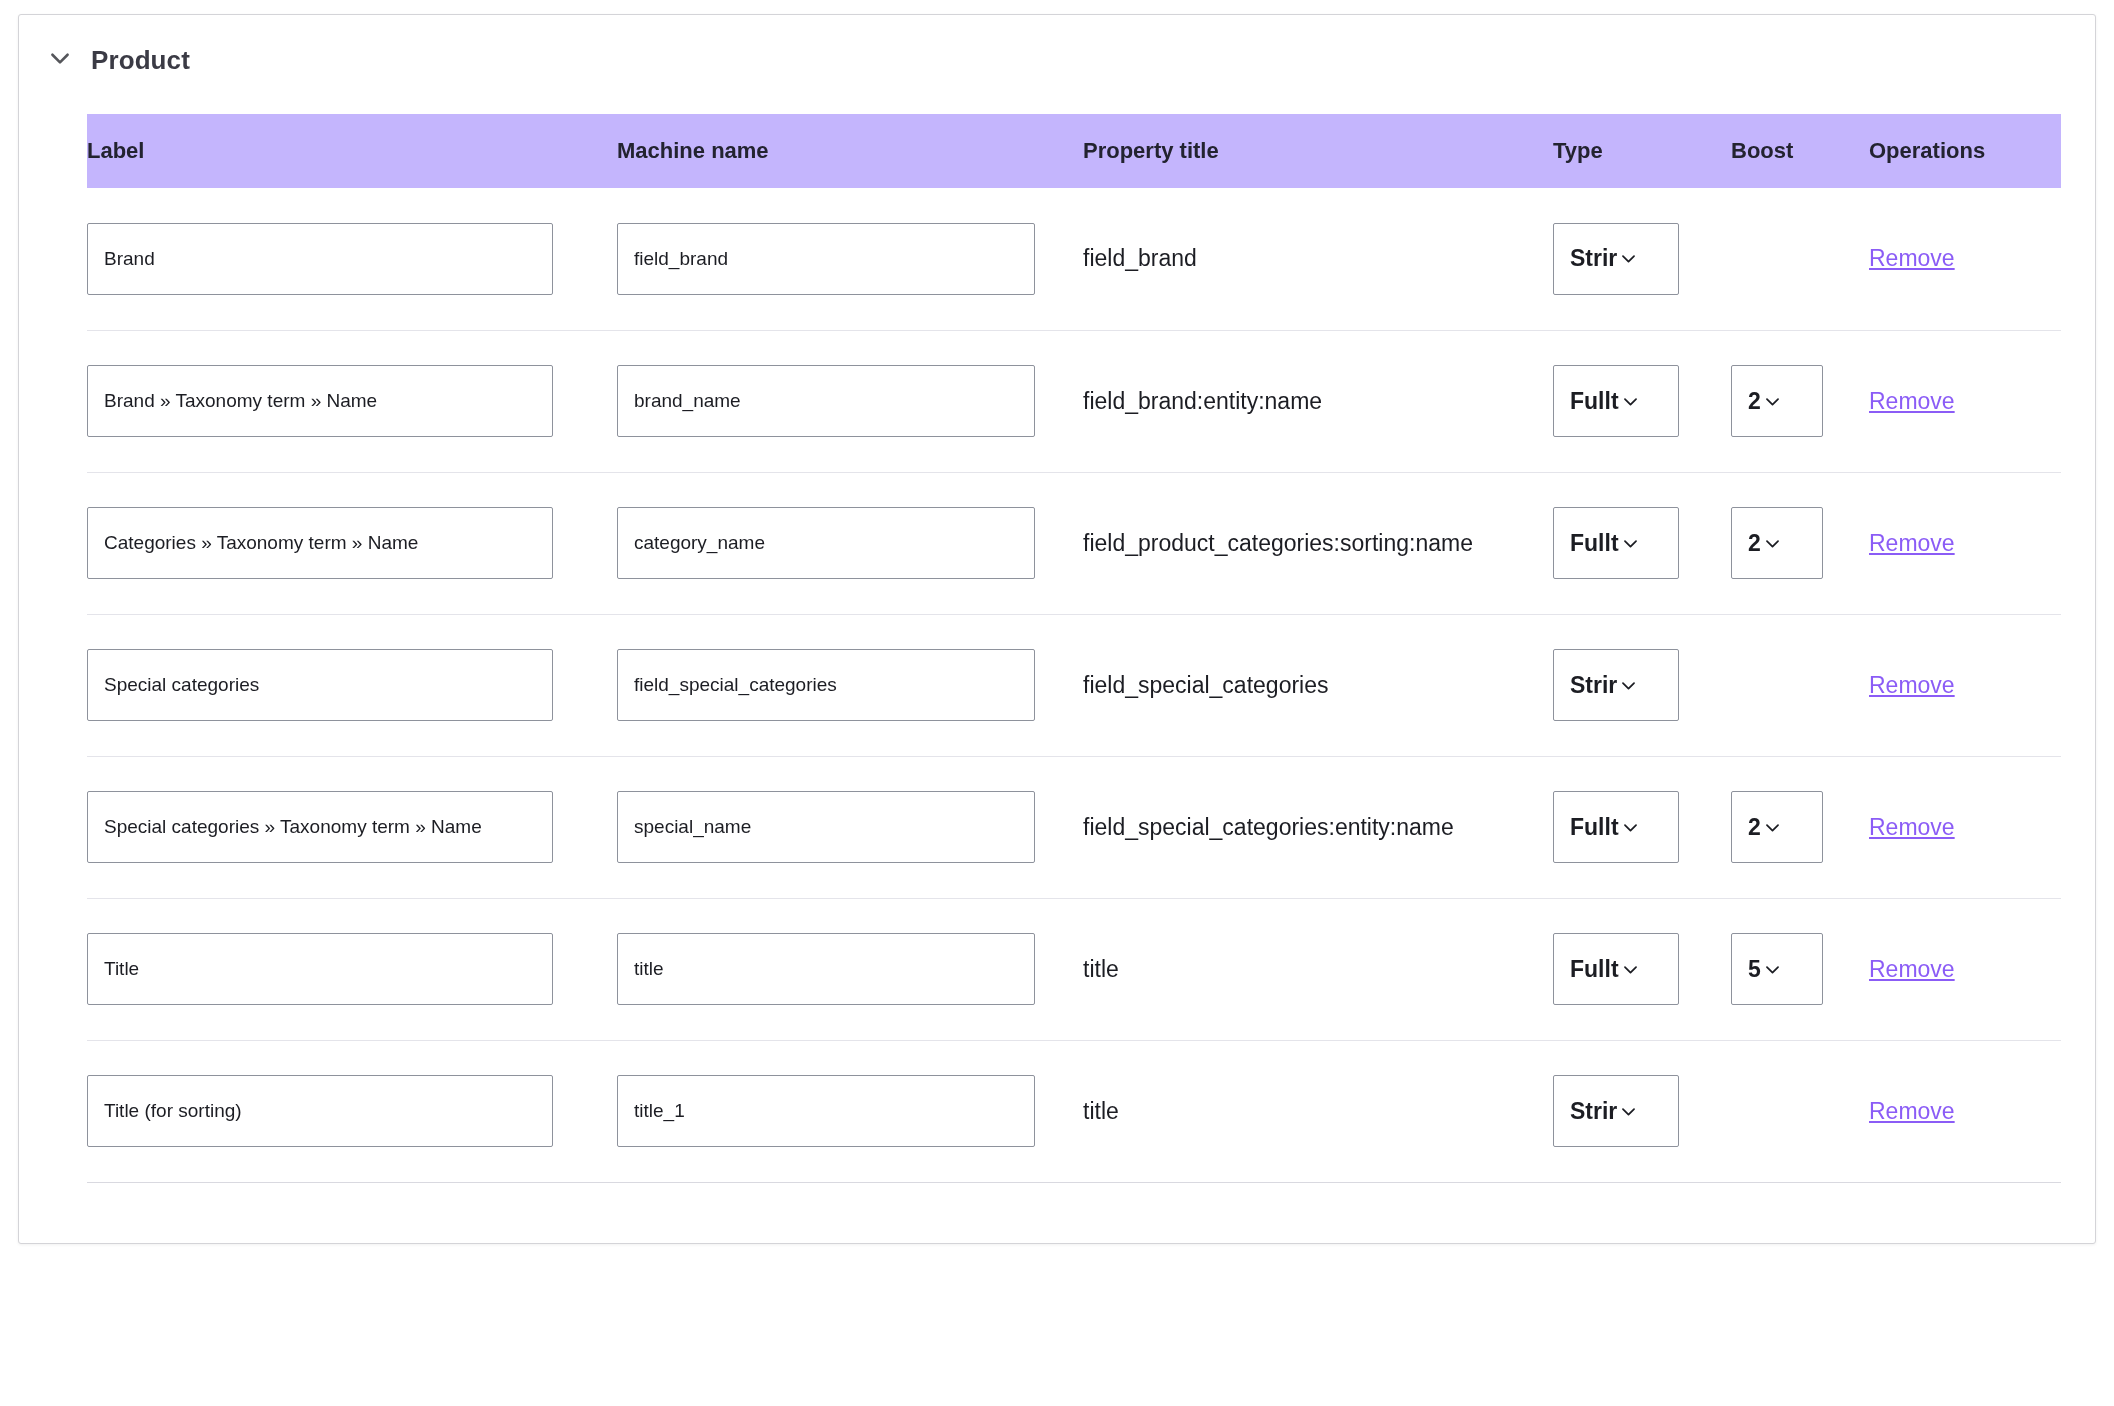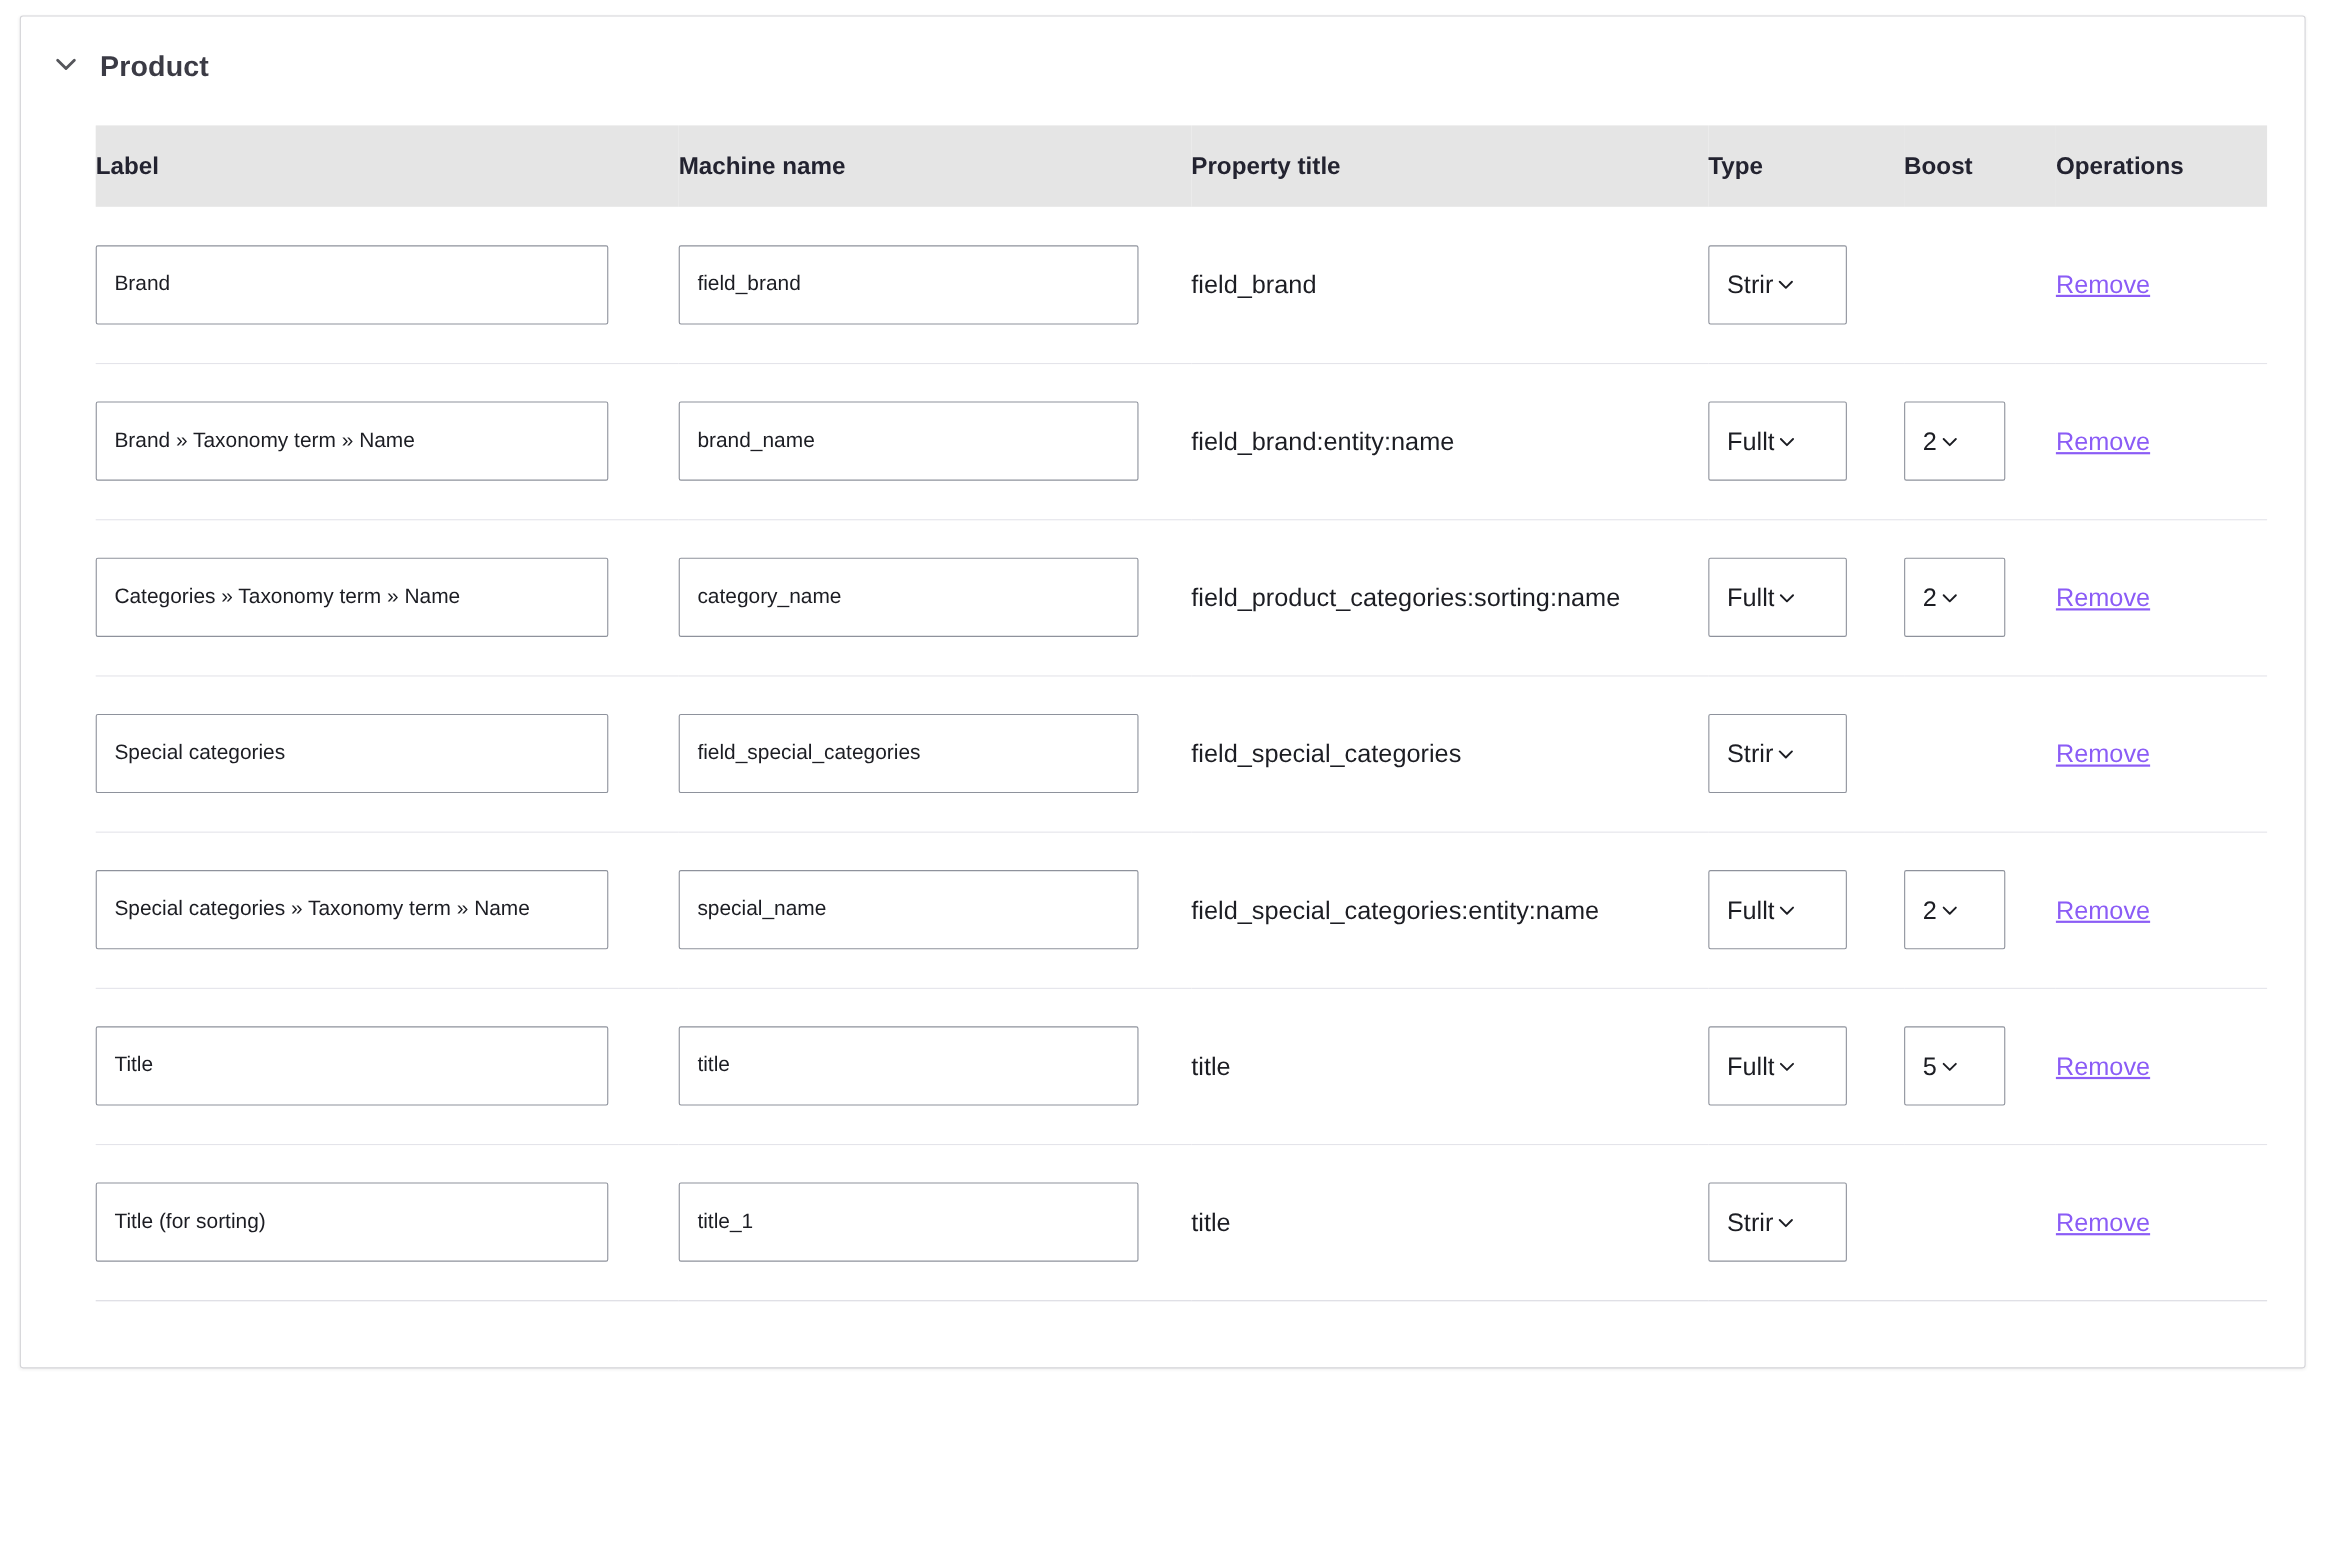--- a/index.html
+++ b/index.html
@@ -58,21 +58,21 @@
   
   .table-scroll {
     padding: 38px 46px 0 68px;
   }
   table.fields-table {
     width: 1974px;
     border-collapse: collapse;
     table-layout: fixed;
   }
   table.fields-table thead th {
-    background: #e5e5e5;
+    background: #c4b5fd;
     text-align: left;
     font-size: 22px;
     font-weight: bold;
     color: #232330;
     padding: 22px 0 22px 0;
     height: 74px;
     vertical-align: middle;
   }
   thead th.c-label      { width: 530px; padding-left: 26px; }
   thead th.c-machine    { width: 466px; margin-left: 16px; }
@@ -122,20 +122,21 @@
     border: 1px solid #8e929c;
     border-radius: 2px;
     background: #ffffff;
     height: 72px;
     padding: 0 10px 0 16px;
     font-size: 23px;
     color: #1c1d23;
     cursor: pointer;
     overflow: hidden;
     white-space: nowrap;
+    font-weight: bold;
   }
   .select-box.type-select  { width: 126px; }
   .select-box.boost-select { width: 92px; }
   .select-value {
     overflow: hidden;
     display: inline-block;
   }
   .select-arrow {
     margin-left: 2px;
     flex: 0 0 auto;

